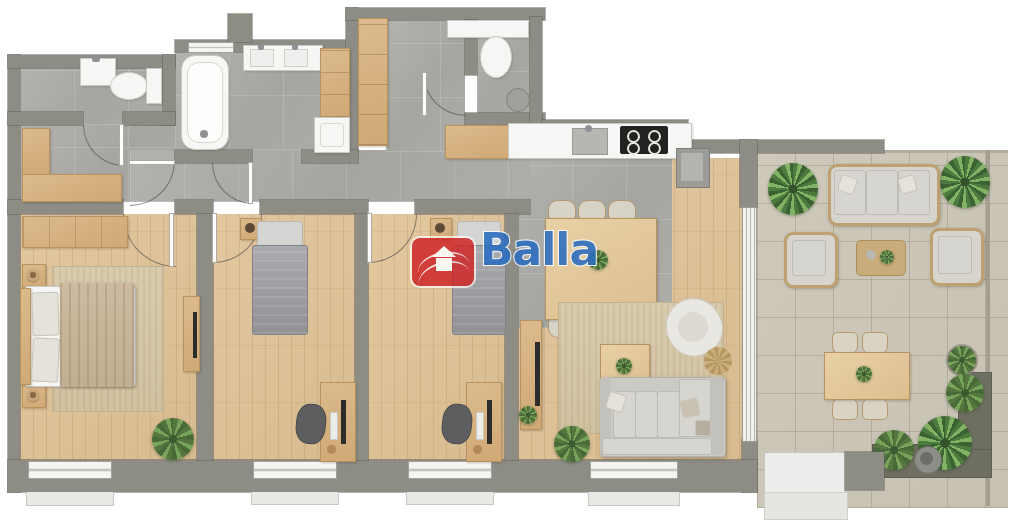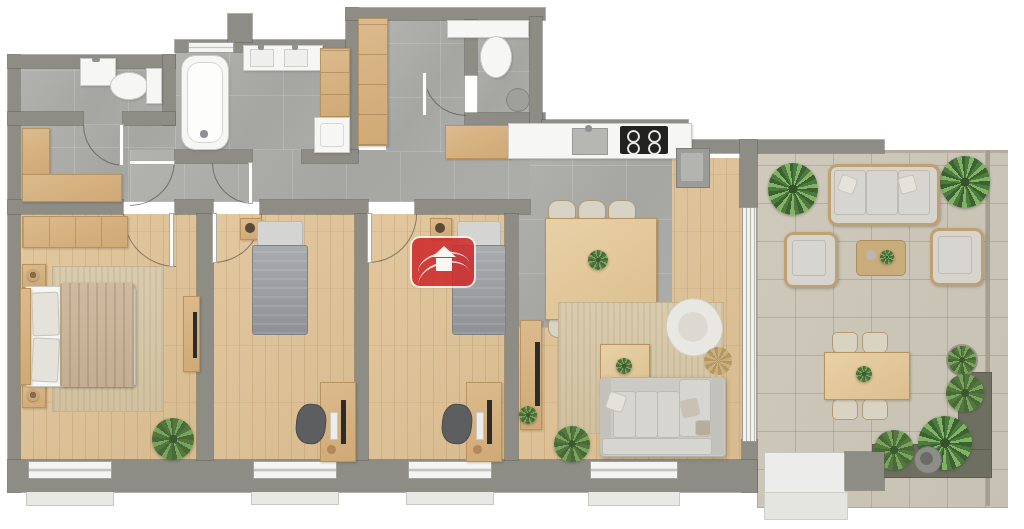--- a/index.html
+++ b/index.html
@@ -257,15 +257,16 @@
   <div class="w" style="left:845px;top:452px;width:39px;height:38px"></div>
   <div style="position:absolute;left:764px;top:492px;width:82px;height:26px;background:#e4e4e1;border:1px solid #cfcfca"></div>
 
   <div id="wm">
     <div class="icon">
       <div class="swoosh"></div>
       <div class="swoosh swoosh2"></div>
       <div class="roof"></div>
       <div class="body"></div>
     </div>
+    <div class="brand">Balla</div>
   </div>
 
 </div>
 
 </body></html>

